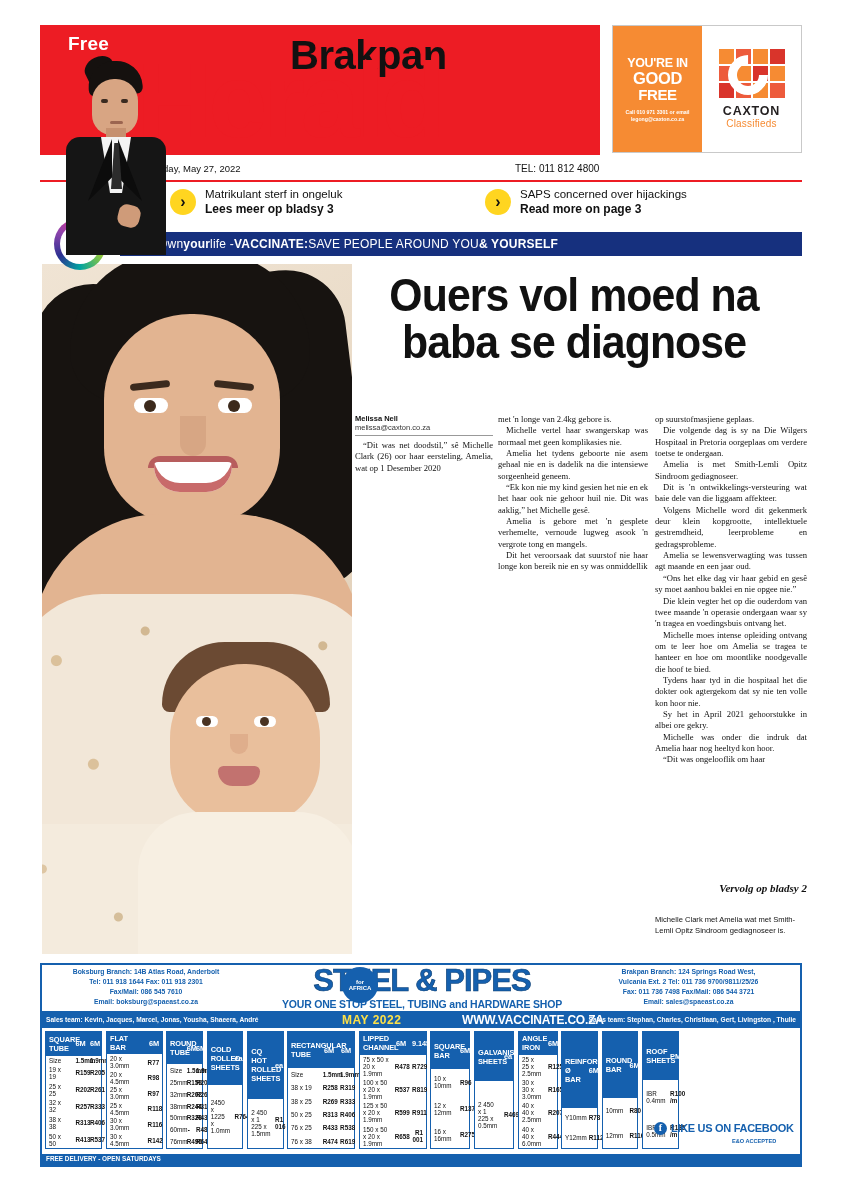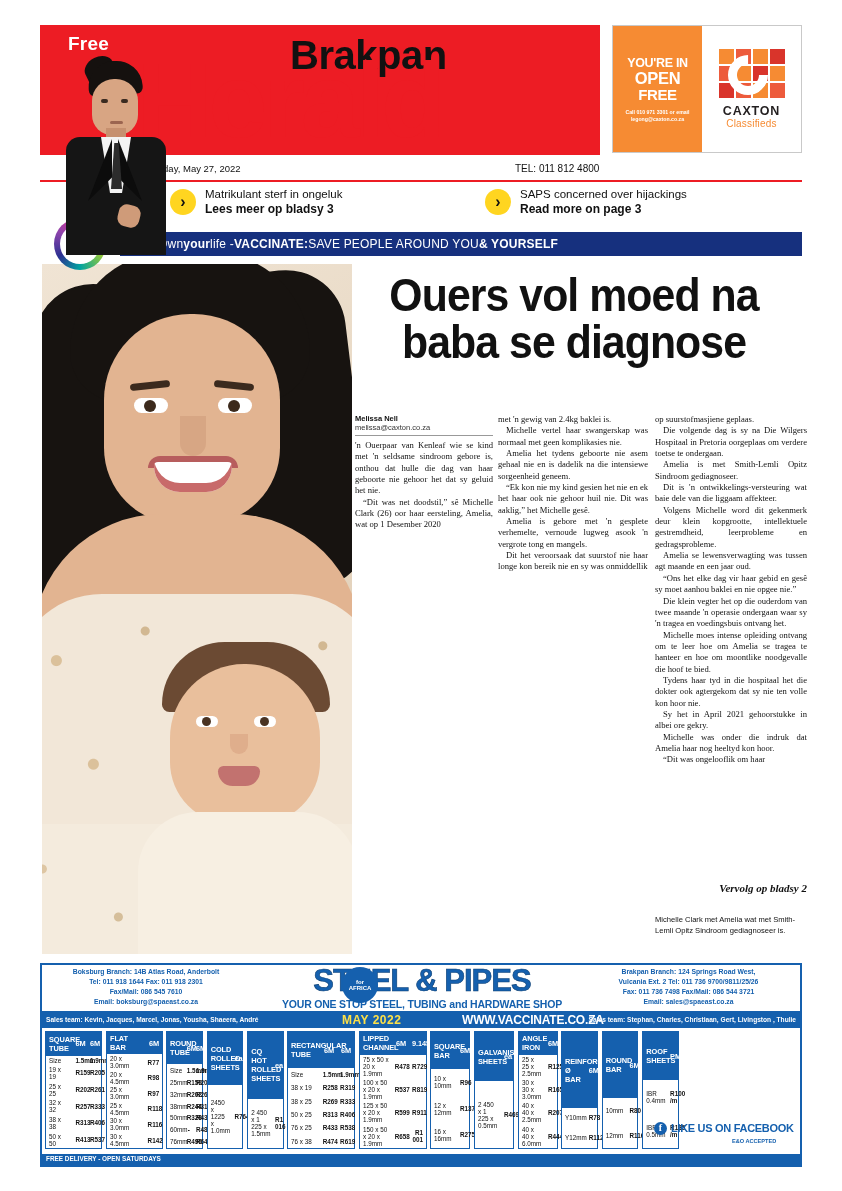--- a/index.html
+++ b/index.html
@@ -320,21 +320,21 @@
     </div>
 
     <div class="mast-brakpan">Brakpan</div>
     <div class="mast-herald">Herald</div>
     <div class="mast-date">Friday, May 27, 2022</div>
     <div class="mast-tel">TEL: 011 812 4800</div>
 
     <div class="caxton">
       <div class="cax-left">
         <div class="cax-l1">YOU'RE IN</div>
-        <div class="cax-l2">OPEN</div>
+        <div class="cax-l2">GOOD</div>
         <div class="cax-l3">FREE</div>
         <div class="cax-call">Call 010 971 3301 or email legong@caxton.co.za</div>
       </div>
       <div class="cax-right">
         <div class="cax-grid">
           <div class="cg" style="left:0;top:0;width:15px;height:15px;background:#F68B33;"></div>
           <div class="cg" style="left:17px;top:0;width:15px;height:15px;background:#ED5B3C;"></div>
           <div class="cg" style="left:34px;top:0;width:15px;height:15px;background:#F68B33;"></div>
           <div class="cg" style="left:51px;top:0;width:15px;height:15px;background:#D9342B;"></div>
           <div class="cg" style="left:0;top:17px;width:15px;height:15px;background:#ED5B3C;"></div>
@@ -424,26 +424,25 @@
     <div>baba se diagnose</div>
   </div>
 
   <div class="byline">
     <div class="byline-name">Melissa Nell</div>
     <div class="byline-mail">melissa@caxton.co.za</div>
     <div class="byline-rule"></div>
   </div>
 
   <div class="col col1">
-    <p class="first">'n Ouerpaar van Kenleaf wie se kind met 'n seldsame sindroom gebore is, onthou dat hulle die dag van haar geboorte nie gehoor het dat sy geluid het nie.</p>
     <p>“Dit was net doodstil,” sê Michelle Clark (26) oor haar eersteling, Amelia, wat op 1 Desember 2020</p>
   </div>
 
   <div class="col col2">
-    <p class="first">met 'n gewig van 2.4kg baklei is.</p>
+    <p class="first">met 'n longe van 2.4kg gebore is.</p>
     <p>Michelle vertel haar swangerskap was normaal met geen komplikasies nie.</p>
     <p>Amelia het tydens geboorte nie asem gehaal nie en is dadelik na die intensiewe sorgeenheid geneem.</p>
     <p>“Ek kon nie my kind gesien het nie en ek het haar ook nie gehoor huil nie. Dit was aaklig,” het Michelle gesê.</p>
     <p>Amelia is gebore met 'n gesplete verhemelte, vernoude lugweg asook 'n vergrote tong en mangels.</p>
     <p>Dit het veroorsaak dat suurstof nie haar longe kon bereik nie en sy was onmiddellik</p>
   </div>
 
   <div class="col col3">
     <p class="first">op suurstofmasjiene geplaas.</p>
     <p>Die volgende dag is sy na Die Wilgers Hospitaal in Pretoria oorgeplaas om verdere toetse te ondergaan.</p>

